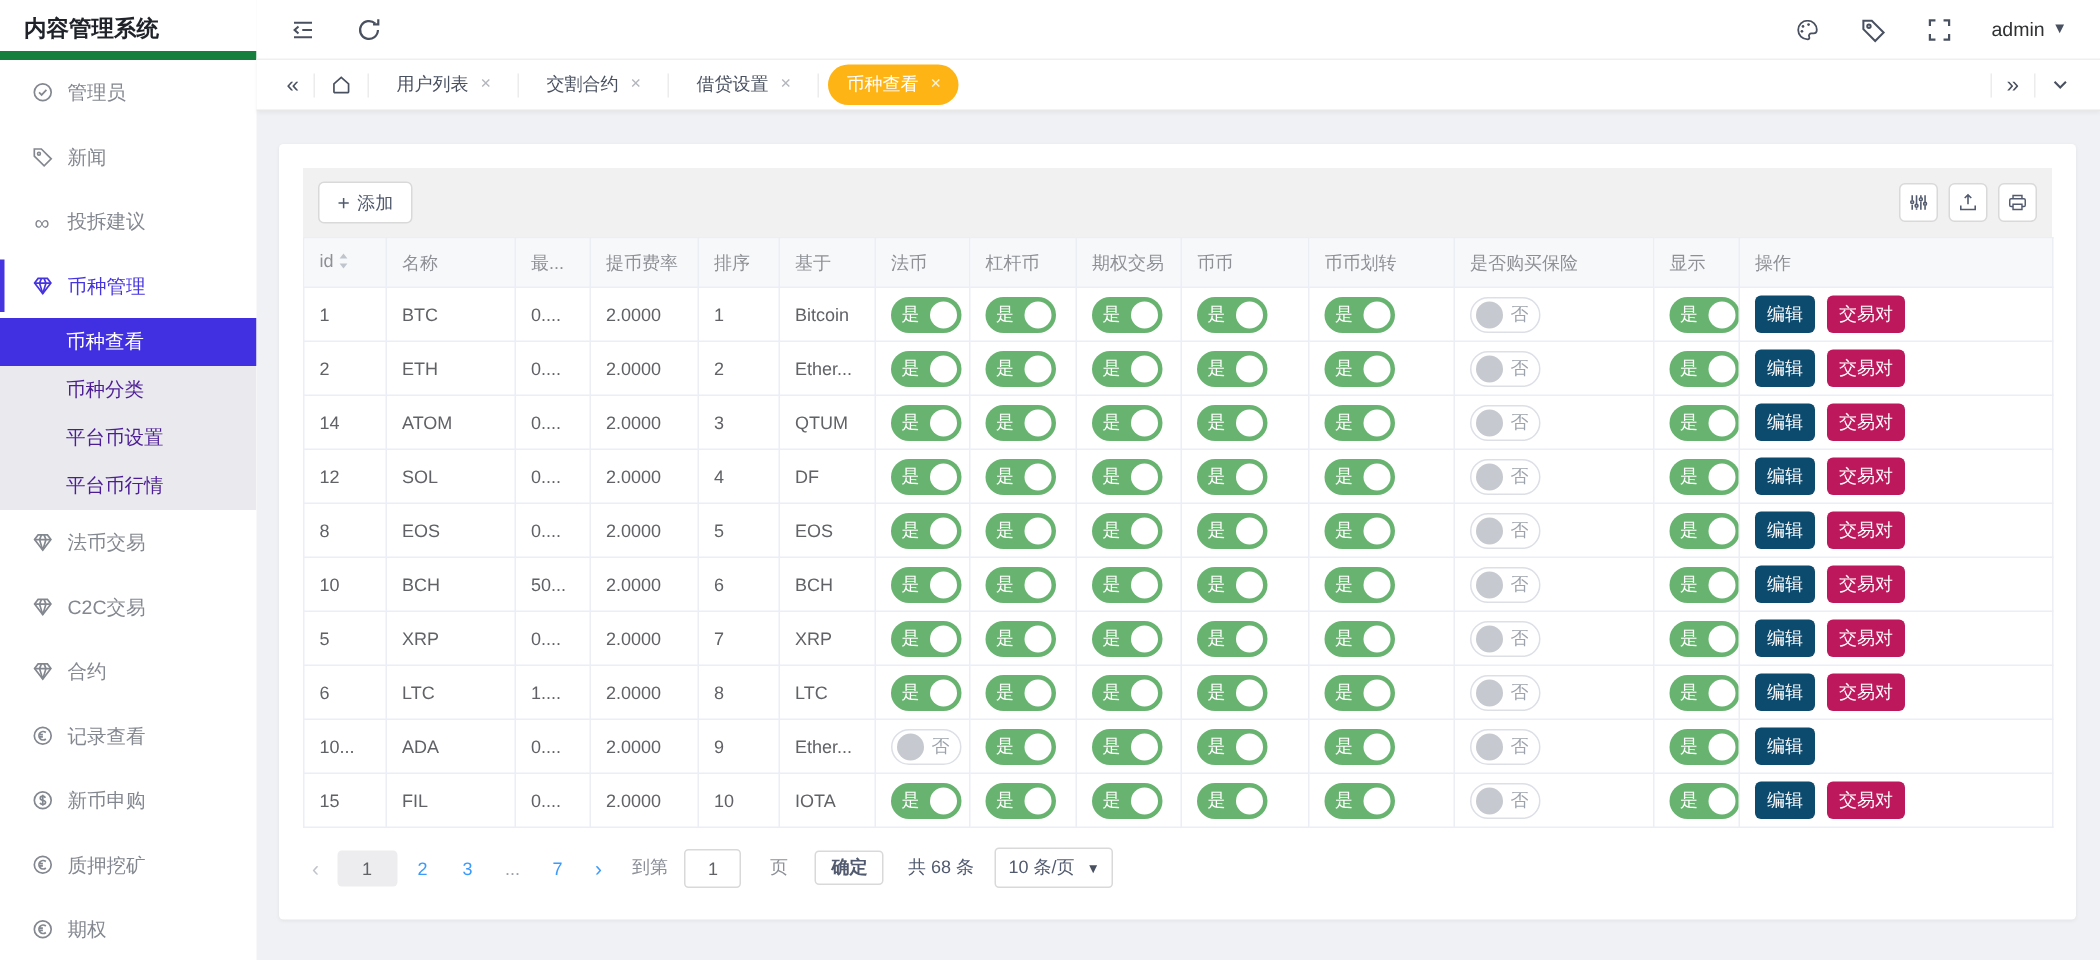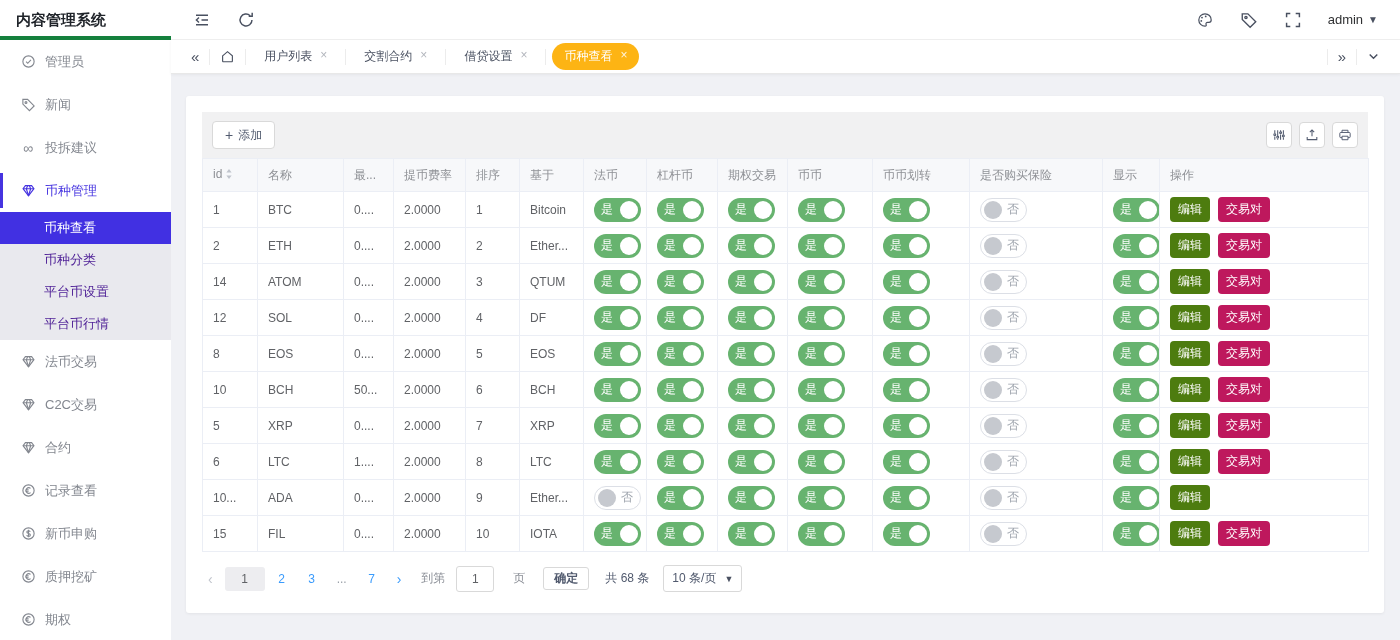--- a/index.html
+++ b/index.html
@@ -2,21 +2,21 @@
 <html><head>
 <meta charset="utf-8">
 <style>
   * { margin:0; padding:0; box-sizing:border-box; }
   html,body { width:1400px; height:640px; overflow:hidden; }
   body { font-family:"Liberation Sans","DejaVu Sans",sans-serif; font-size:13px; color:#606266; background:#f0f1f5; }
   .app { display:flex; width:1400px; height:640px; }
 
   
   .sidebar { width:171px; background:#fff; height:640px; flex:none; display:flex; flex-direction:column; }
-  .logo { height:40px; line-height:40px; padding-left:16px; font-weight:bold; font-size:15px; color:#1f2329; border-bottom:4px solid #15803d; }
+  .logo { height:40px; line-height:40px; padding-left:16px; font-weight:bold; font-size:15px; color:#1f2329; border-bottom:6px solid #15803d; }
   .menu { flex:1; overflow:hidden; }
   .menu-item { height:43px; display:flex; align-items:center; padding-left:20px; color:#83878f; cursor:pointer; position:relative; font-size:13px; }
   .menu-item .m-icon { width:16px; height:16px; margin-right:9px; display:inline-flex; align-items:center; justify-content:center; }
   .m-icon svg { width:15px; height:15px; stroke-width:1.2; }
   .m-icon .txt-ic { font-size:14px; line-height:1; }
   .menu-item.active { color:#4634e0; }
   .menu-item.active::before { content:""; position:absolute; left:0; top:4px; bottom:4px; width:3px; background:#4634e0; }
   .submenu { background:#e9e9ee; }
   .sub-item { height:32px; line-height:32px; padding-left:44px; color:#4c1d95; font-size:13px; cursor:pointer; }
   .sub-item.active { background:#4130e2; color:#fff; }
@@ -57,21 +57,21 @@
   td { height:36px; color:#606266; }
   .sort-ic { display:inline-block; vertical-align:-2px; margin-left:3px; }
   .toggle { display:inline-flex; align-items:center; justify-content:space-between; width:47px; height:24px; border-radius:12px; padding:0 3px; cursor:pointer; }
   .toggle.on { background:#67b36f; }
   .toggle.on .t-label { color:#fff; font-size:12px; font-style:normal; margin-left:4px; }
   .toggle .knob { width:18px; height:18px; border-radius:50%; background:#fff; }
   .toggle.off { background:#fff; border:1px solid #dcdfe6; }
   .toggle.off .knob { background:#c6c9cf; }
   .toggle.off .t-label { color:#9da3ac; font-size:12px; font-style:normal; margin-right:4px; }
   .act-btn { border:none; border-radius:4px; color:#fff; font-size:12px; padding:4px 8px; margin-right:8px; cursor:pointer; font-family:inherit; }
-  .act-btn.edit { background:#4d7c0f; }
+  .act-btn.edit { background:#0c4a6e; }
   .act-btn.pair { background:#be185d; }
 
   
   .pagination { display:flex; align-items:center; margin-top:13px; gap:6px; font-size:12px; color:#606266; }
   .pg-prev { color:#c0c4cc; font-size:14px; padding:0 6px; }
   .pg-next { color:#3a9bfc; font-size:14px; padding:0 6px; cursor:pointer; }
   .pg-num { min-width:26px; text-align:center; padding:5px 6px; color:#3a9bfc; cursor:pointer; }
   .pg-num.active { background:#ededf0; border-radius:3px; color:#606266; min-width:40px; }
   .pg-num.dots { color:#9aa0a8; cursor:default; }
   .pg-goto { color:#8b8f97; margin-left:8px; }

